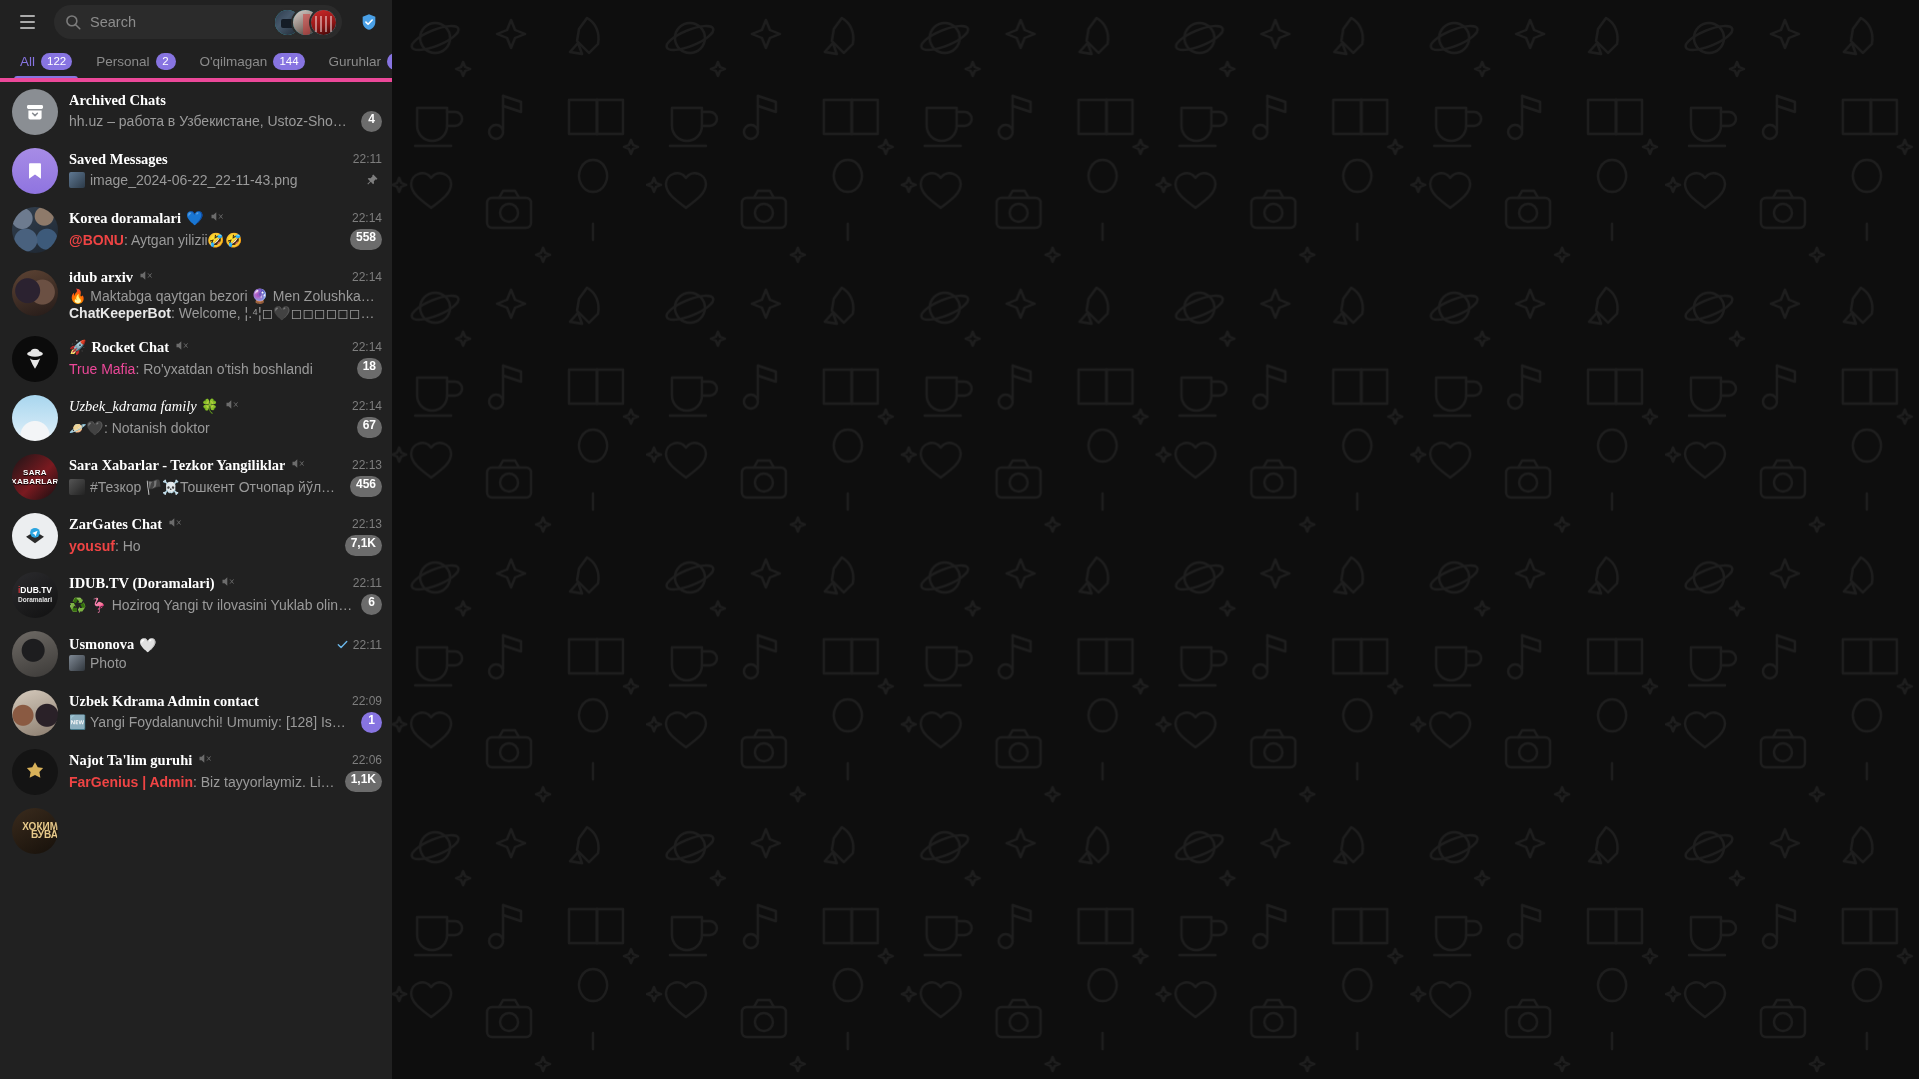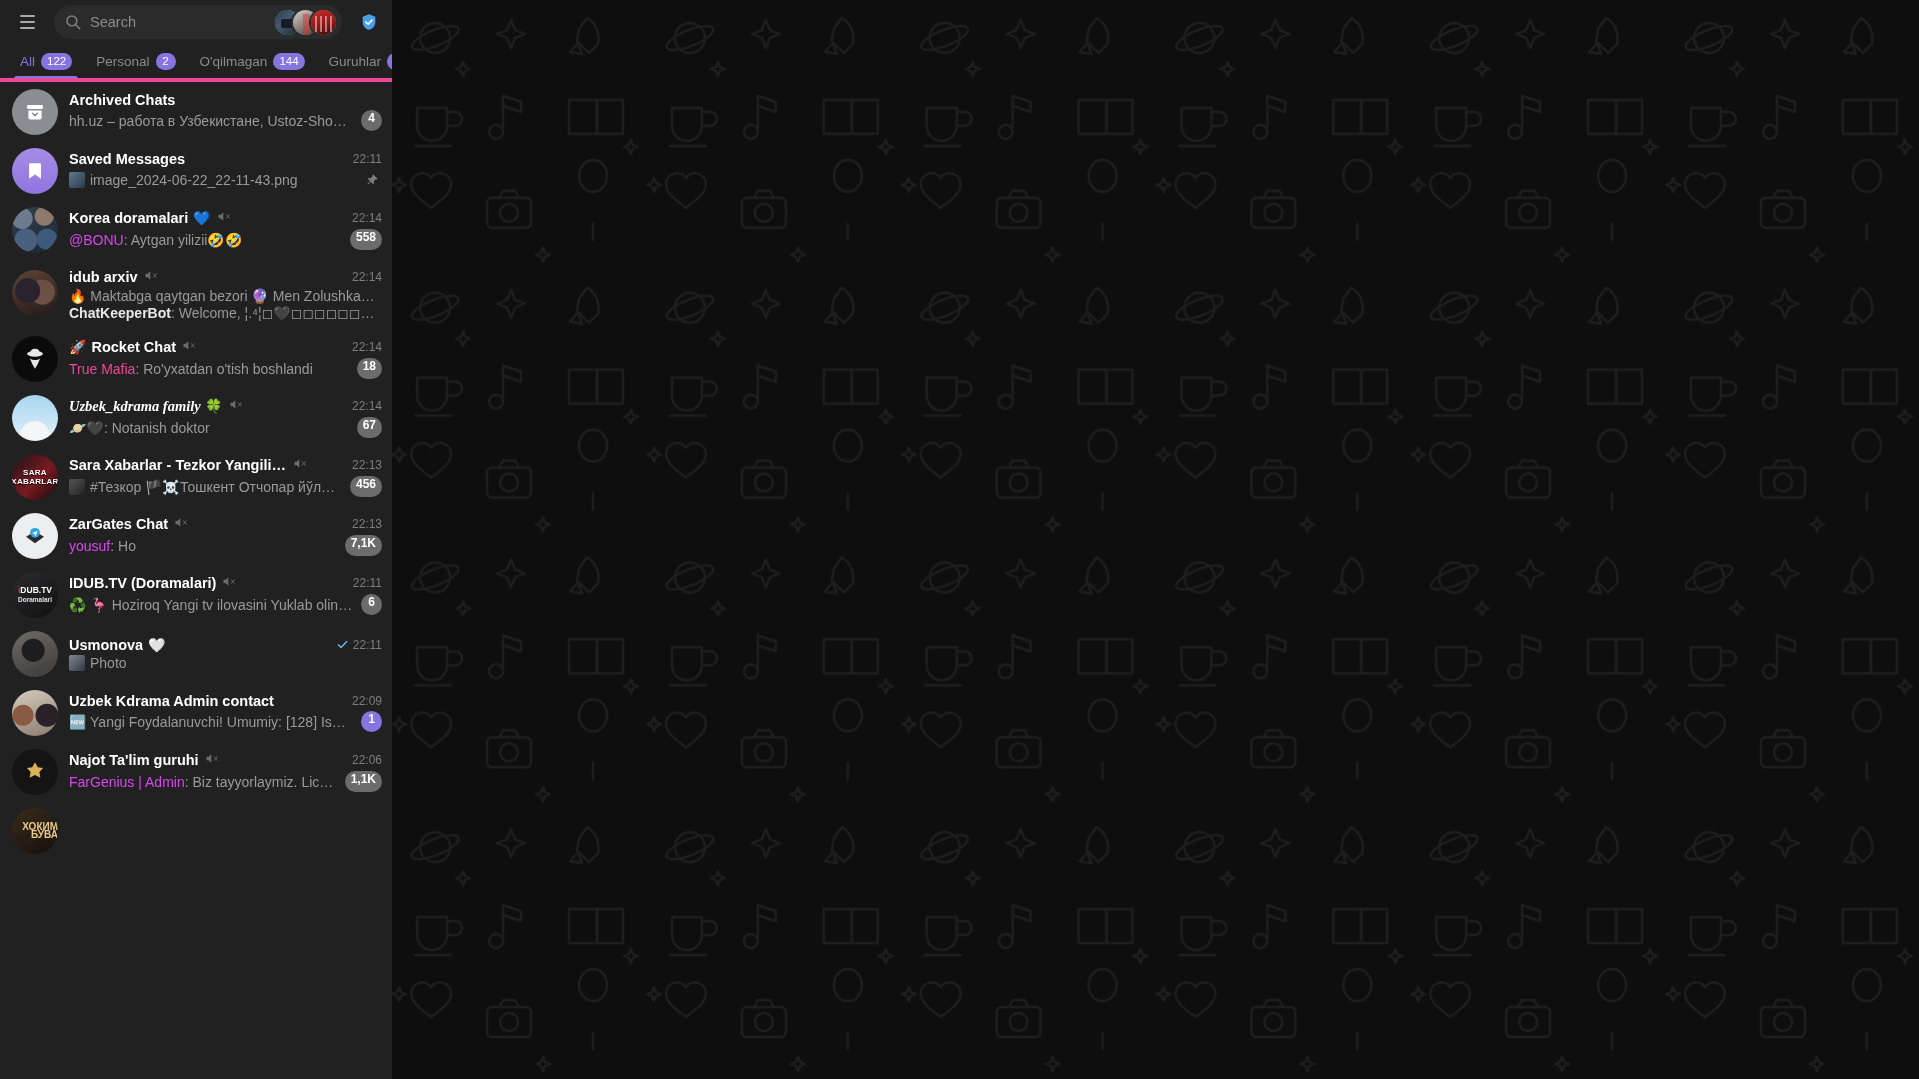--- a/index.html
+++ b/index.html
@@ -127,40 +127,41 @@
   .av-saved   { background: linear-gradient(180deg,#a78ce6 0%,#8f74e0 100%); }
 
   .info { flex: 1; min-width: 0; display: flex; flex-direction: column; justify-content: center; height: 100%; }
   .chat-row.tall .info { justify-content: flex-start; padding-top: 3px; }
 
   .line1 { display: flex; align-items: center; gap: 5px; width: 100%; }
   .title {
     font-size: 14.5px; font-weight: 700; color: #ffffff;
     white-space: nowrap; overflow: hidden; text-overflow: ellipsis;
     max-width: 260px;
-  }
-  .title.italic { font-family: "Liberation Serif", "DejaVu Serif", serif; font-style: italic; font-weight: 700; }
+    font-family: Liberation Serif, serif;
+  }
+  .title.italic { font-family: "Liberation Serif", "DejaVu Serif", serif; font-style: italic; font-weight: 400; }
   .emoji { font-size: 14px; line-height: 1; }
   .mute-icon { flex: none; opacity: .62; margin-left: 1px; }
   .time {
     margin-left: auto; font-size: 12px; color: #7e7e7e;
     white-space: nowrap; padding-left: 6px; display: flex;
     align-items: center; gap: 3px;
   }
 
   .line2 {
     display: flex; align-items: center; width: 100%;
     font-size: 14px; color: #9a9a9a; margin-top: 2px;
   }
   .msgtext {
     flex: 1; min-width: 0;
     white-space: nowrap; overflow: hidden; text-overflow: ellipsis;
   }
   .sender { color: #b8b8b8; }
-  .sender.accent { color: #d946ef; }
+  .sender.accent { color: #ef4444; font-weight: bold; }
   .thumb {
     width: 16px; height: 16px; flex: none; margin-right: 5px;
     border-radius: 2px; display: inline-block; vertical-align: -3px;
     background: linear-gradient(135deg,#5f7892,#2c3a48);
   }
   .line3 {
     display: flex; align-items: center; width: 100%;
     font-size: 14px; color: #9a9a9a; margin-top: 1px;
   }
 

